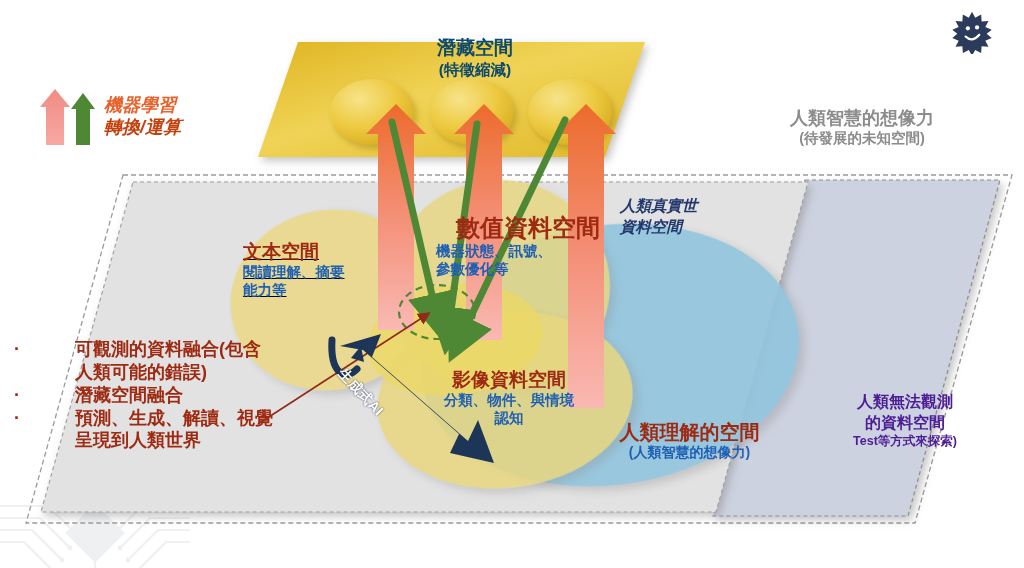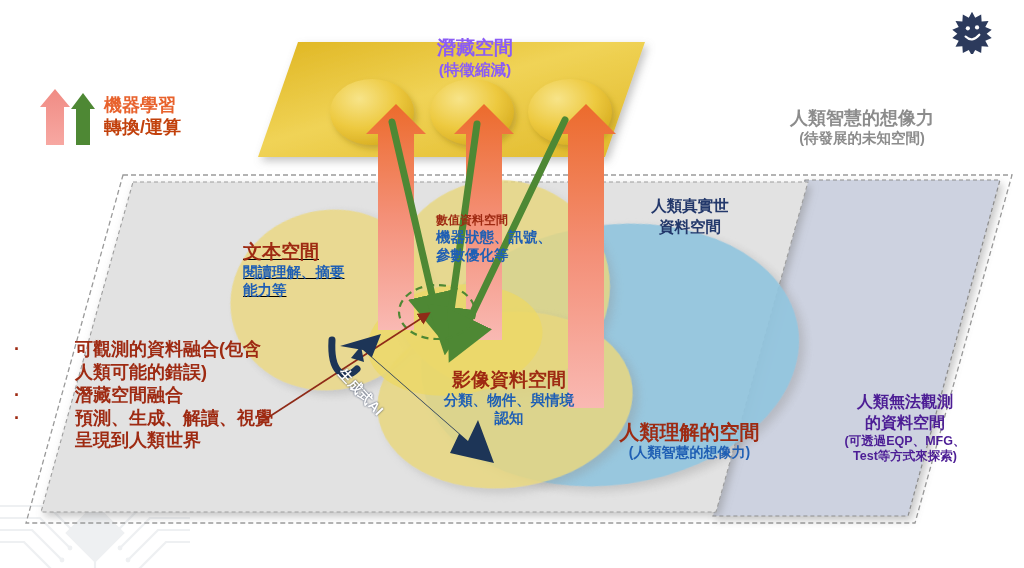--- a/index.html
+++ b/index.html
@@ -21,52 +21,52 @@
 
   
   .txt{position:absolute;white-space:nowrap;font-weight:bold;line-height:1.22;}
 
   .imagination{
     left:742px;top:108px;width:240px;text-align:center;
     color:#8c8c8c;font-size:18px;
   }
   .imagination .sub{font-size:14.5px;}
 
-  .legend{position:absolute;left:38px;top:85px;display:flex;align-items:center;gap:8px;}
+  .legend{position:absolute;left:38px;top:85px;display:flex;align-items:center;gap:8px;font-style:italic;}
   .legend-arrows{position:relative;width:58px;height:62px;}
   .legend-labels{line-height:1.25;}
   .legend-labels .l1{color:#e8622c;font-size:18px;font-weight:bold;}
   .legend-labels .l2{color:#c2410c;font-size:18px;font-weight:bold;}
 
   .latent-title{
     position:absolute;left:355px;top:36px;width:240px;text-align:center;
-    color:#8b5cf6;font-weight:bold;font-size:19px;line-height:1.25;
+    color:#0c4a6e;font-weight:bold;font-size:19px;line-height:1.25;
   }
   .latent-title .sub{font-size:15.5px;}
 
   .real-world{
-    left:620px;top:196px;width:140px;text-align:center;
-    color:#23386b;font-size:15.5px;line-height:1.35;
+    left:620px;top:196px;width:140px;
+    color:#23386b;font-size:15.5px;line-height:1.35;font-style:italic;
   }
 
   .unobservable{
     left:805px;top:392px;width:200px;text-align:center;
     color:#4c1d95;font-size:16px;line-height:1.3;
   }
   .unobservable .sub{font-size:12.5px;line-height:1.25;}
 
   .sp-title{color:#9e2a12;font-weight:bold;}
   .sp-sub{color:#1f5fb4;font-weight:bold;}
 
   .sp-text{left:243px;top:240px;text-decoration:underline;}
   .sp-text .sp-title{font-size:19px;}
   .sp-text .sp-sub{font-size:14.5px;line-height:1.25;}
 
   .sp-numeric{left:436px;top:213px;}
-  .sp-numeric .sp-title{font-size:12px;}
+  .sp-numeric .sp-title{font-size:24px;margin-left:20px;}
   .sp-numeric .sp-sub{font-size:14.5px;line-height:1.25;}
 
   .sp-image{left:424px;top:368px;width:170px;text-align:center;}
   .sp-image .sp-title{font-size:19px;}
   .sp-image .sp-sub{font-size:14.5px;line-height:1.25;}
 
   .sp-human{left:597px;top:372px;width:185px;text-align:center;margin-top:48px;}
   .sp-human .sp-title{font-size:20px;}
   .sp-human .sp-sub{font-size:14px;}
 
@@ -253,21 +253,20 @@
   </div>
 
   <div class="txt real-world">
     <div>人類真實世</div>
     <div>資料空間</div>
   </div>
 
   <div class="txt unobservable">
     <div>人類無法觀測</div>
     <div>的資料空間</div>
-    <div class="sub">(可透過EQP、MFG、</div>
     <div class="sub">Test等方式來探索)</div>
   </div>
 
   <div class="txt sp-text">
     <div class="sp-title">文本空間</div>
     <div class="sp-sub">閱讀理解、摘要</div>
     <div class="sp-sub">能力等</div>
   </div>
 
   <div class="txt sp-numeric">

